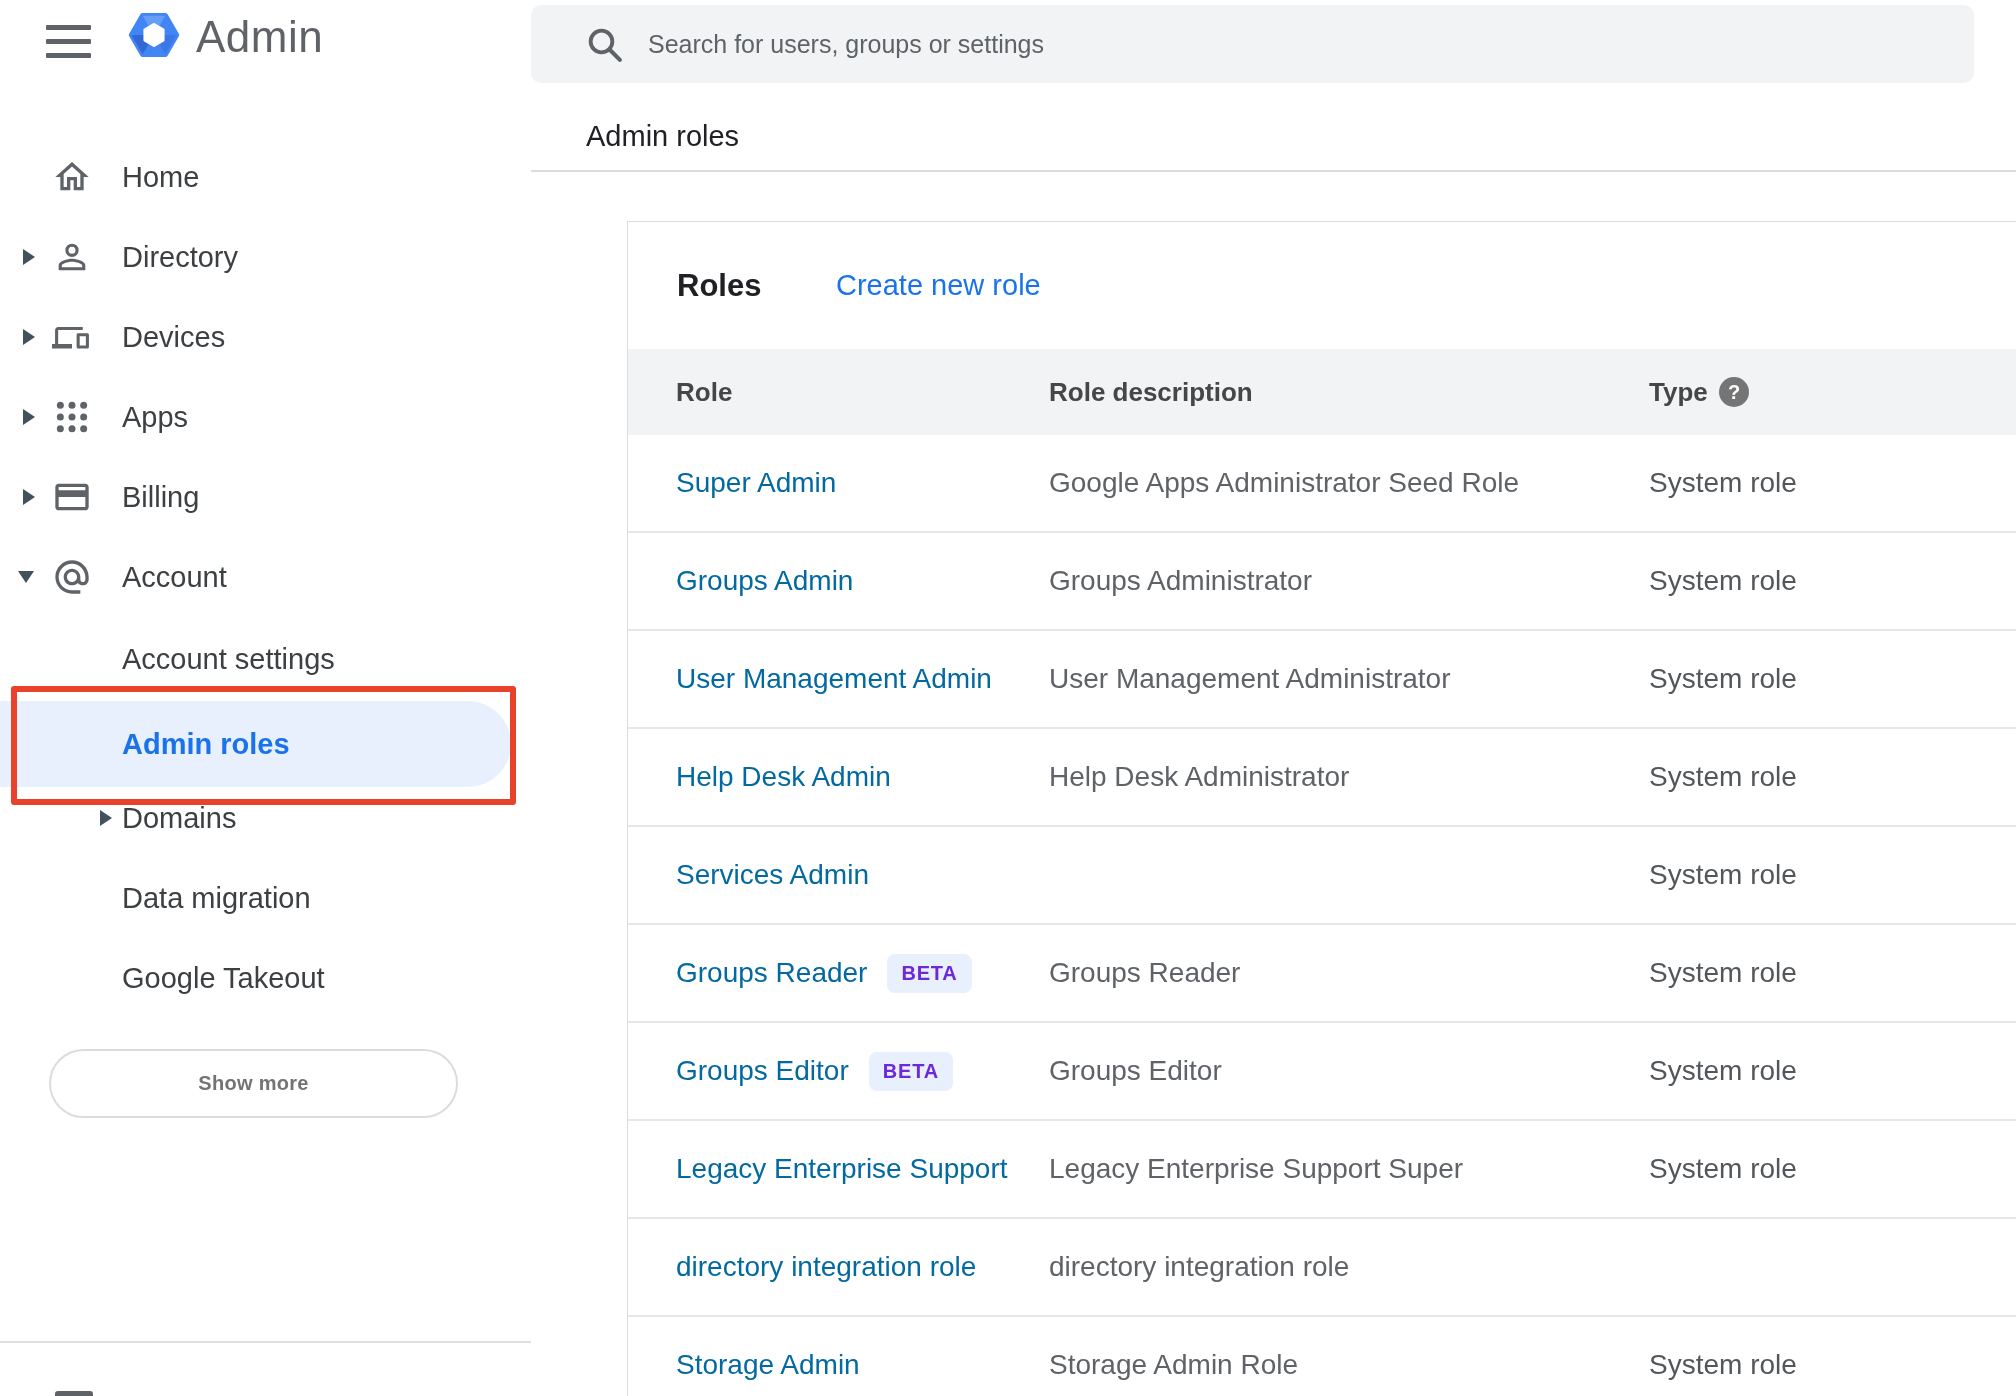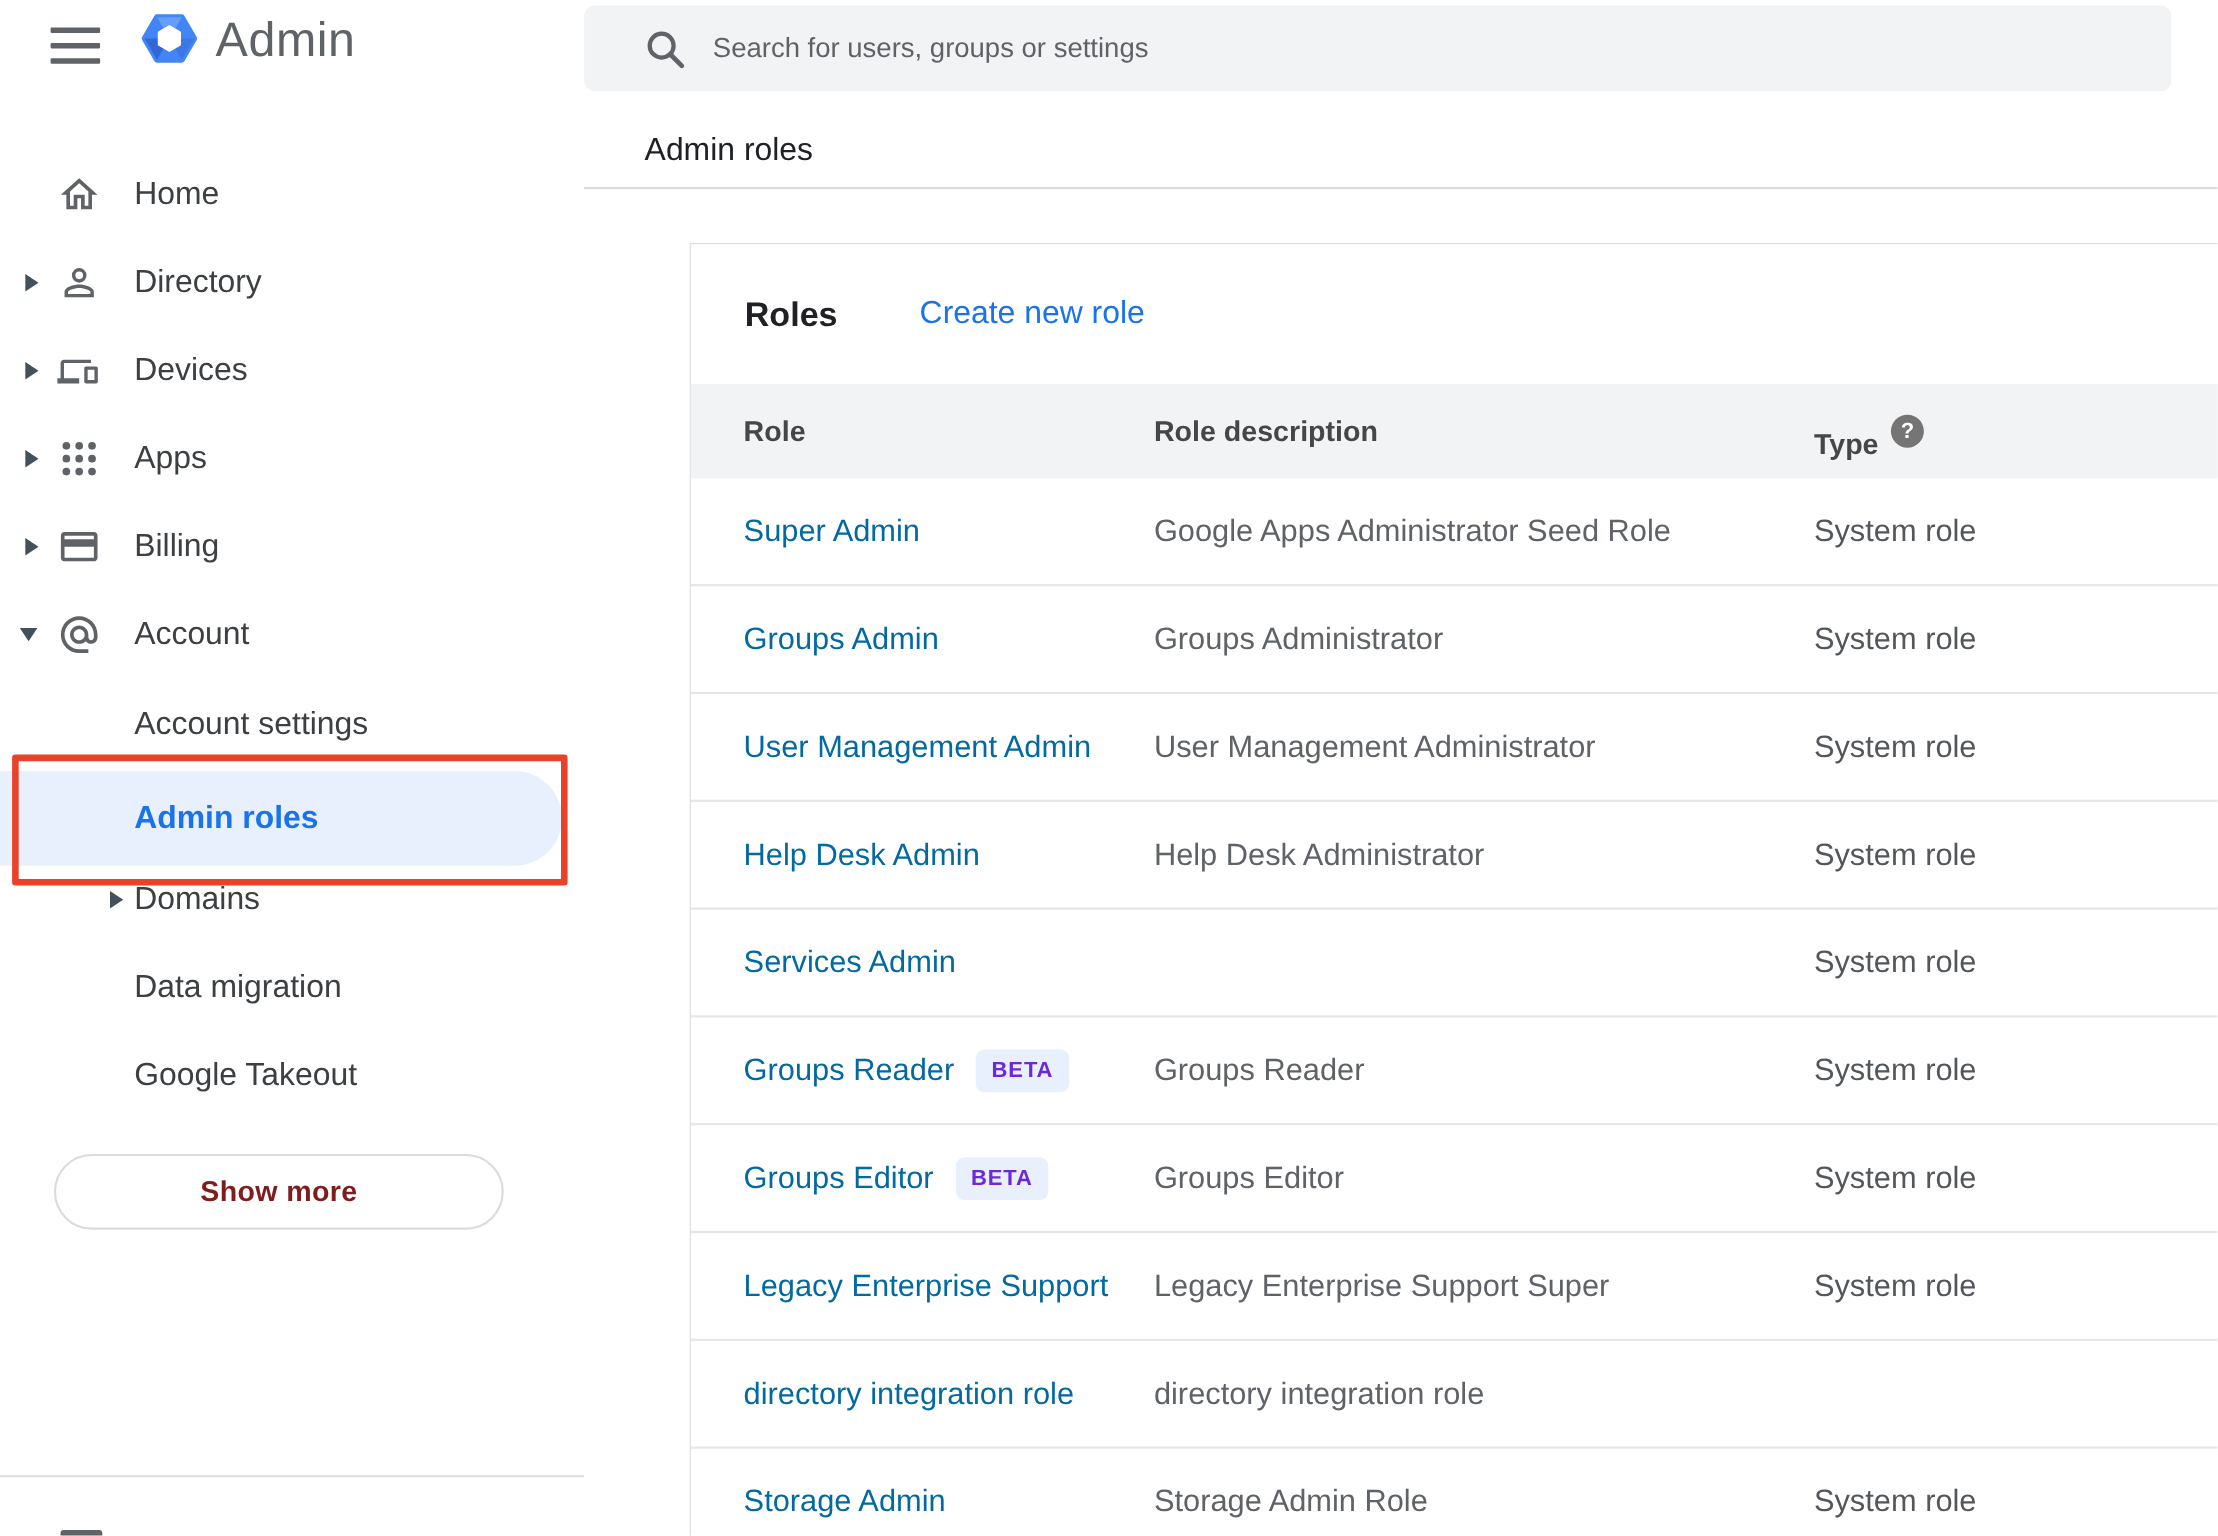--- a/index.html
+++ b/index.html
@@ -26,35 +26,35 @@
   .arrow-right{position:absolute;left:23px;top:50%;transform:translateY(-50%);width:0;height:0;
     border-top:8px solid transparent;border-bottom:8px solid transparent;border-left:12px solid #41525d;}
   .arrow-right.indent{left:100px;}
   .arrow-down{position:absolute;left:18px;top:50%;transform:translateY(-50%);width:0;height:0;
     border-left:8px solid transparent;border-right:8px solid transparent;border-top:12px solid #41525d;}
   .selected-pill{position:absolute;left:0;top:701px;width:511px;height:86px;background:#e8f0fe;border-radius:0 43px 43px 0;}
   .nav-item.selected .nav-label{color:#1a73e8;font-weight:700;}
   .annotation-box{position:absolute;left:11px;top:686px;width:505px;height:119px;border:6px solid #e8432a;border-radius:3px;box-sizing:border-box;pointer-events:none;}
   .show-more{position:absolute;left:49px;top:959px;width:409px;height:69px;border:2px solid #dadce0;border-radius:36px;
     box-sizing:border-box;display:flex;align-items:center;justify-content:center;background:#fff;cursor:pointer;}
-  .show-more span{font-size:26px;font-weight:700;color:#7f1d1d;letter-spacing:0.3px;}
+  .show-more span{font-size:20px;font-weight:700;color:#737373;letter-spacing:0.3px;}
   .sidebar-bottom-divider{position:absolute;left:0;top:1341px;width:531px;height:2px;background:#e0e0e0;}
   .partial-icon{position:absolute;left:55px;top:1391px;width:38px;height:6px;background:#5f6368;border-radius:3px 3px 0 0;}
 
   
   .breadcrumb{position:absolute;left:586px;top:120px;font-size:29px;color:#202124;}
   .breadcrumb-divider{position:absolute;left:531px;top:170px;width:1485px;height:2px;background:#dadce0;}
   .card{position:absolute;left:627px;top:221px;width:1392px;height:1178px;border:1px solid #dadce0;box-sizing:border-box;background:#fff;}
   .card-title{position:absolute;left:49px;top:0;height:127px;display:flex;align-items:center;font-size:31px;font-weight:700;color:#202124;}
   .create-link{position:absolute;left:208px;top:0;height:127px;display:flex;align-items:center;font-size:29px;color:#1a73e8;cursor:pointer;text-decoration:none;}
   .thead{position:absolute;left:0;top:127px;width:100%;height:86px;background:#f1f3f4;}
   .thead .col{position:absolute;top:0;height:86px;display:flex;align-items:center;font-size:26px;font-weight:700;color:#444746;}
   .col-role{left:48px;}
   .col-desc{left:421px;}
-  .col-type{left:1021px;margin-top:12px;}
+  .col-type{left:1021px;}
   .help-icon{position:absolute;left:1091px;top:28px;width:30px;height:30px;border-radius:50%;background:#757575;color:#fff;
     display:flex;align-items:center;justify-content:center;font-size:20px;font-weight:700;cursor:pointer;}
   .tbody{position:absolute;left:0;top:213px;width:100%;}
   .table-row{position:relative;width:100%;height:98px;border-bottom:2px solid #e4e6e8;box-sizing:border-box;}
   .table-row .cell{position:absolute;top:0;height:96px;display:flex;align-items:center;}
   .cell.role{left:48px;}
   .cell.desc{left:421px;font-size:28px;color:#5f6368;}
   .cell.type{left:1021px;font-size:28px;color:#53575b;}
   .role-link{font-size:28px;color:#0369a1;text-decoration:none;cursor:pointer;white-space:nowrap;}
   .beta-badge{margin-left:20px;background:#e8f0fe;color:#6d28d9;font-size:20px;font-weight:700;letter-spacing:0.8px;

